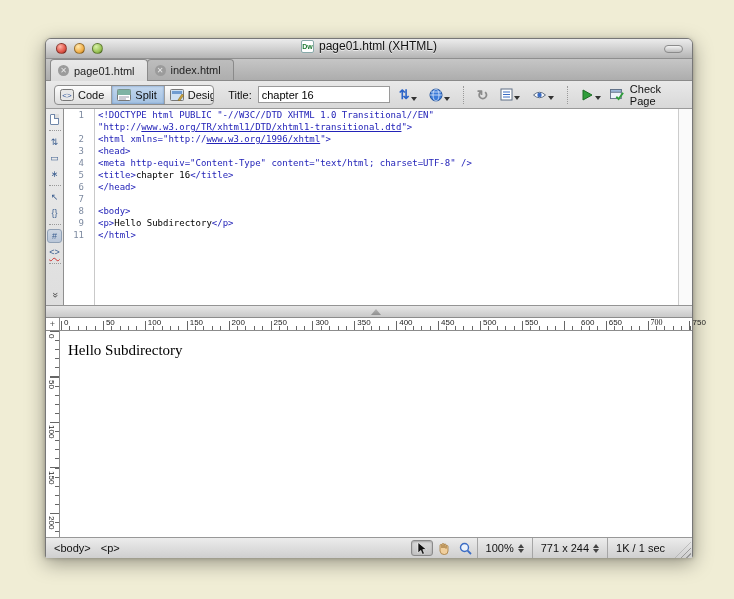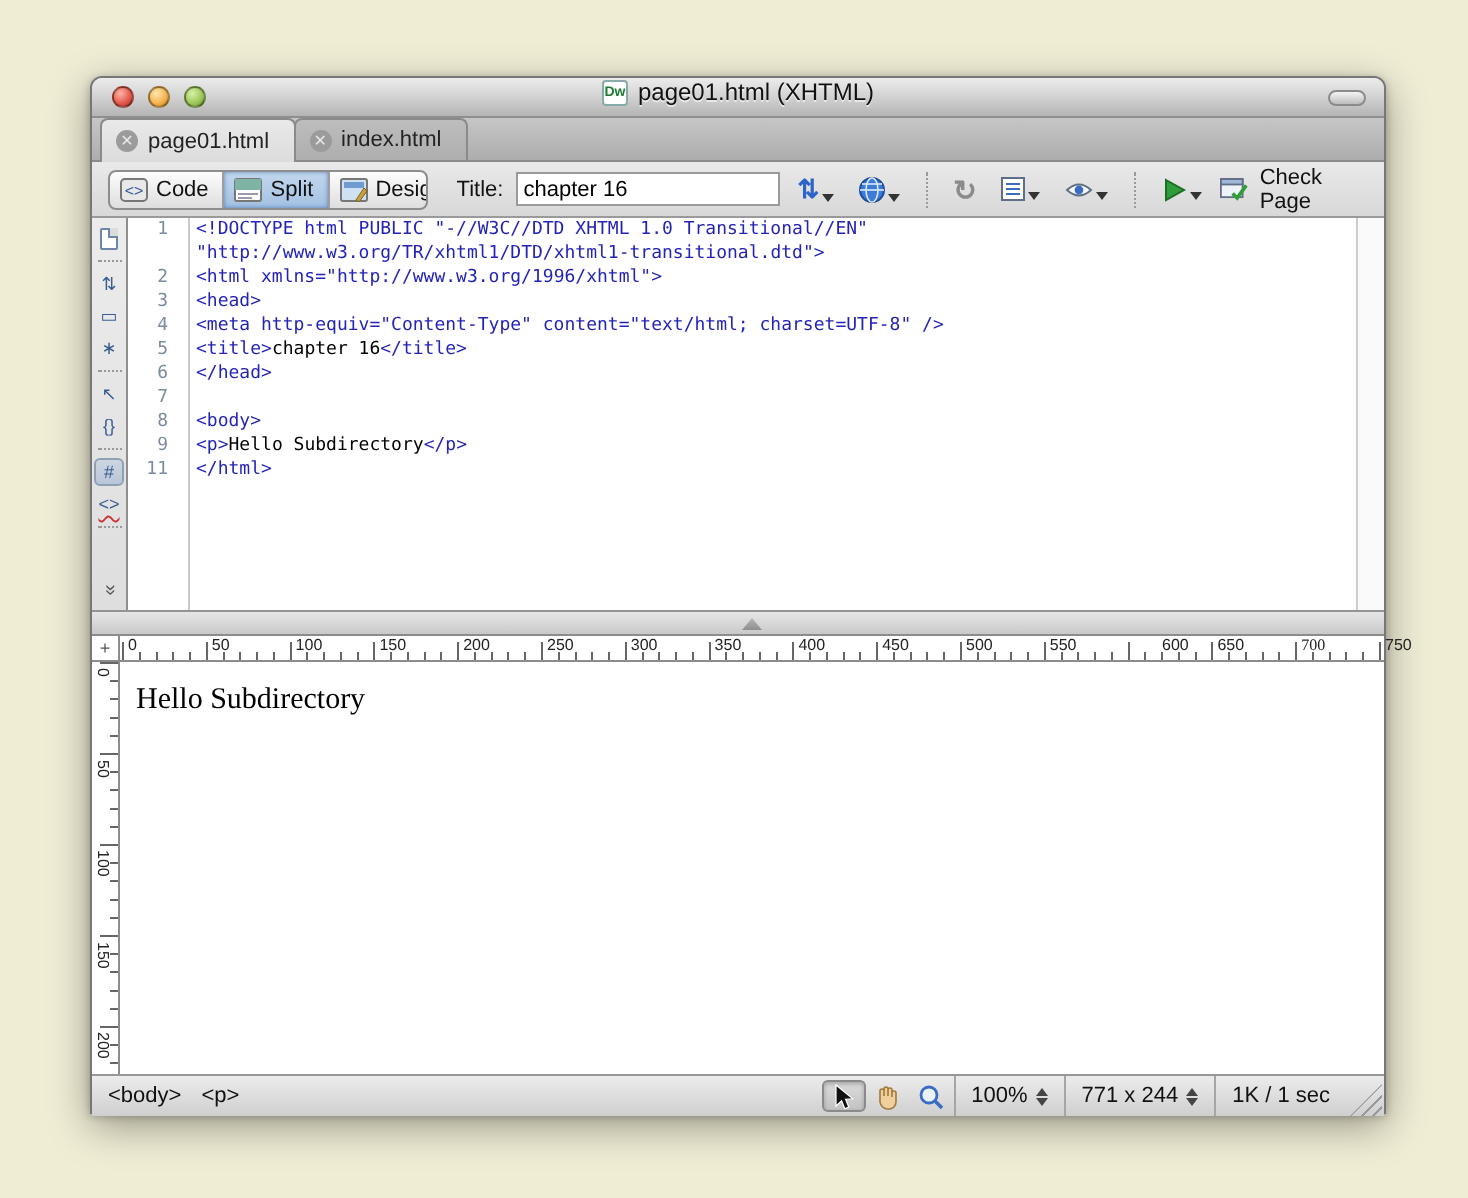--- a/index.html
+++ b/index.html
@@ -73,21 +73,21 @@
   .pageic::after { content:""; position:absolute; right:-1px; top:-1px; width:4px; height:4px;
     background:#dcdcdc; border-left:1px solid #6f86a8; border-bottom:1px solid #6f86a8; }
   .spacer { margin-top:auto; }
 
   .codebody { flex:1; position:relative; font:9px "DejaVu Sans Mono",monospace; overflow:hidden; }
   .gutline { position:absolute; left:30px; top:0; bottom:0; width:1px; background:#c9c9c9; }
   .crow { display:flex; height:12px; line-height:12px; white-space:pre; }
   .crow .ln { width:26px; flex:0 0 26px; text-align:right; padding-right:6px; color:#7d8aa0; }
   .crow .src { padding-left:8px; }
   .c-tag { color:#2323b8; }
-  .c-lnk { color:#2323b8; }
+  .c-lnk { color:#2323b8; text-decoration:underline; }
   .c-txt { color:#000; }
   .vtrack { width:14px; flex:0 0 14px; background:#fafafa; border-left:1px solid #ccc; }
 
   
   .splitter { height:13px; flex:0 0 13px; background:linear-gradient(#e6e6e6,#c9c9c9);
     border-top:1px solid #949494; border-bottom:1px solid #8c8c8c; position:relative; }
   .splitter .handle { position:absolute; left:325px; top:3px; width:10px; height:6px;
     background:linear-gradient(#b5b5b5,#8f8f8f); clip-path:polygon(0 100%, 50% 0, 100% 100%); }
 
   

